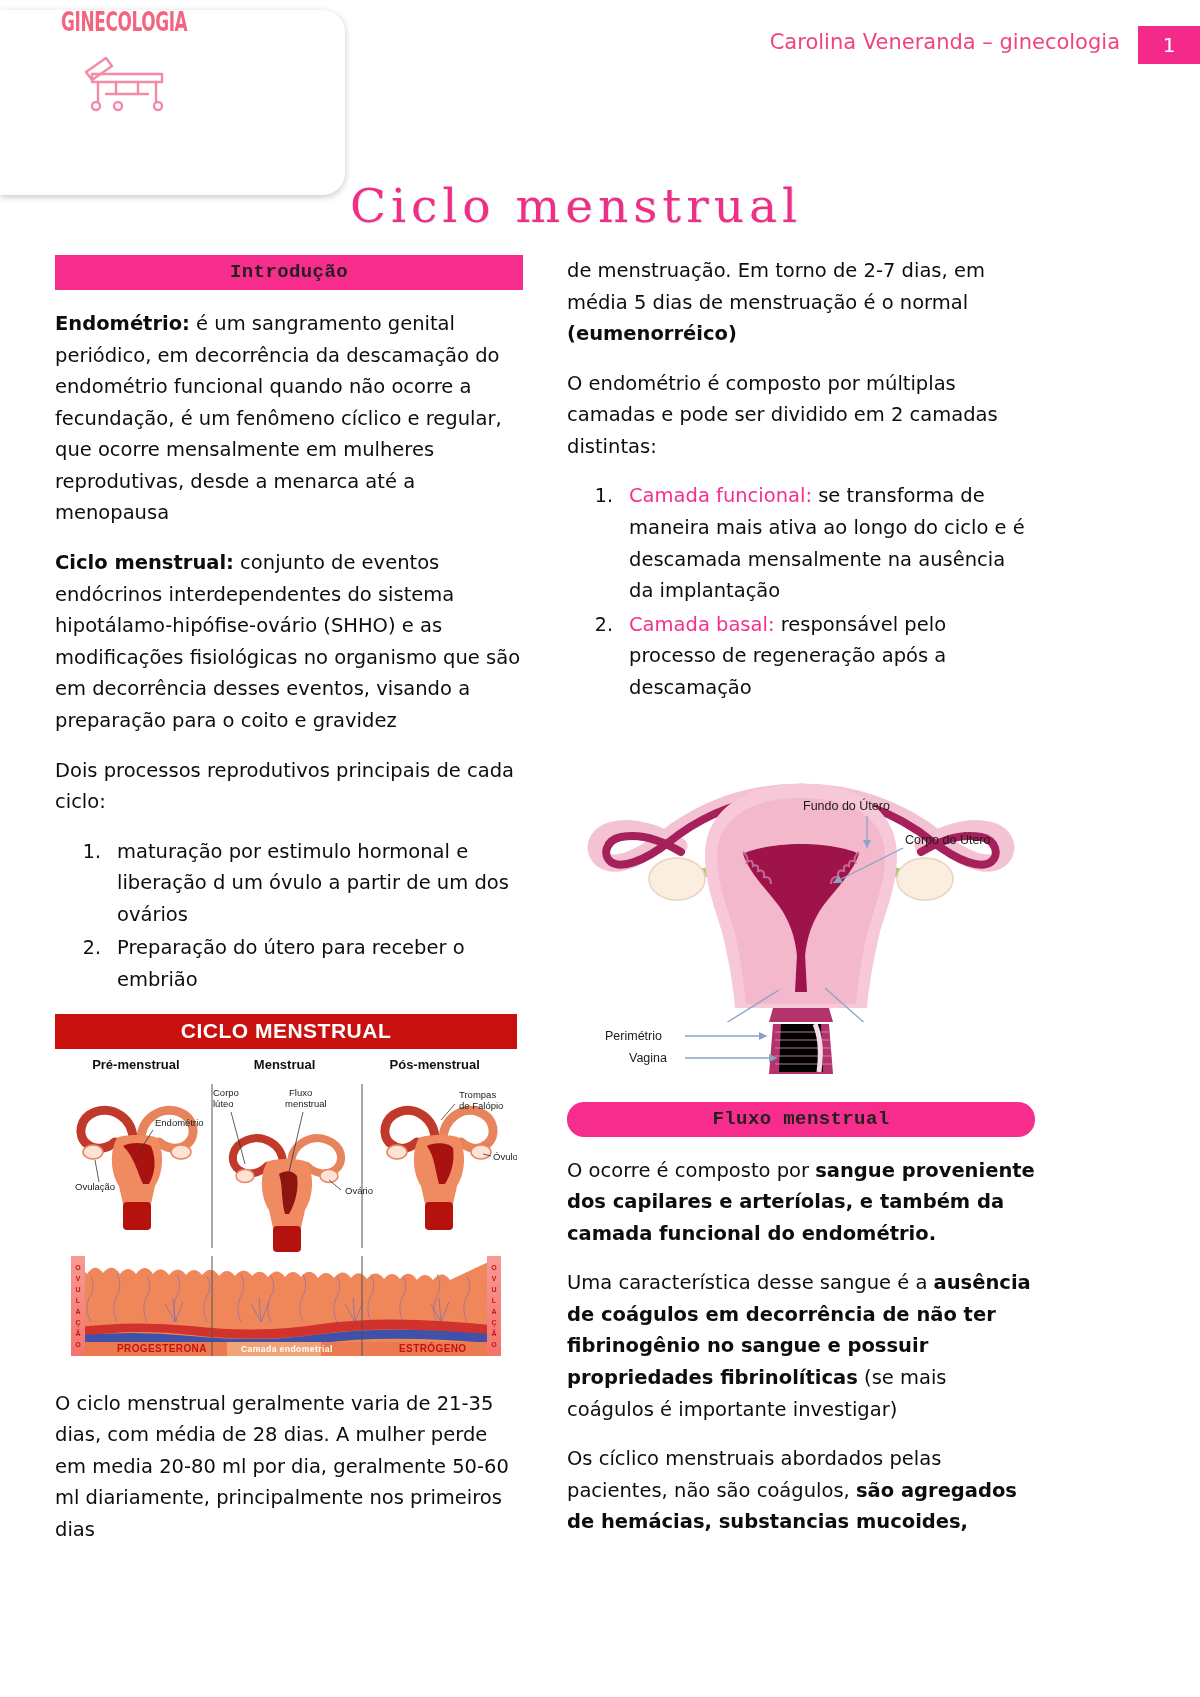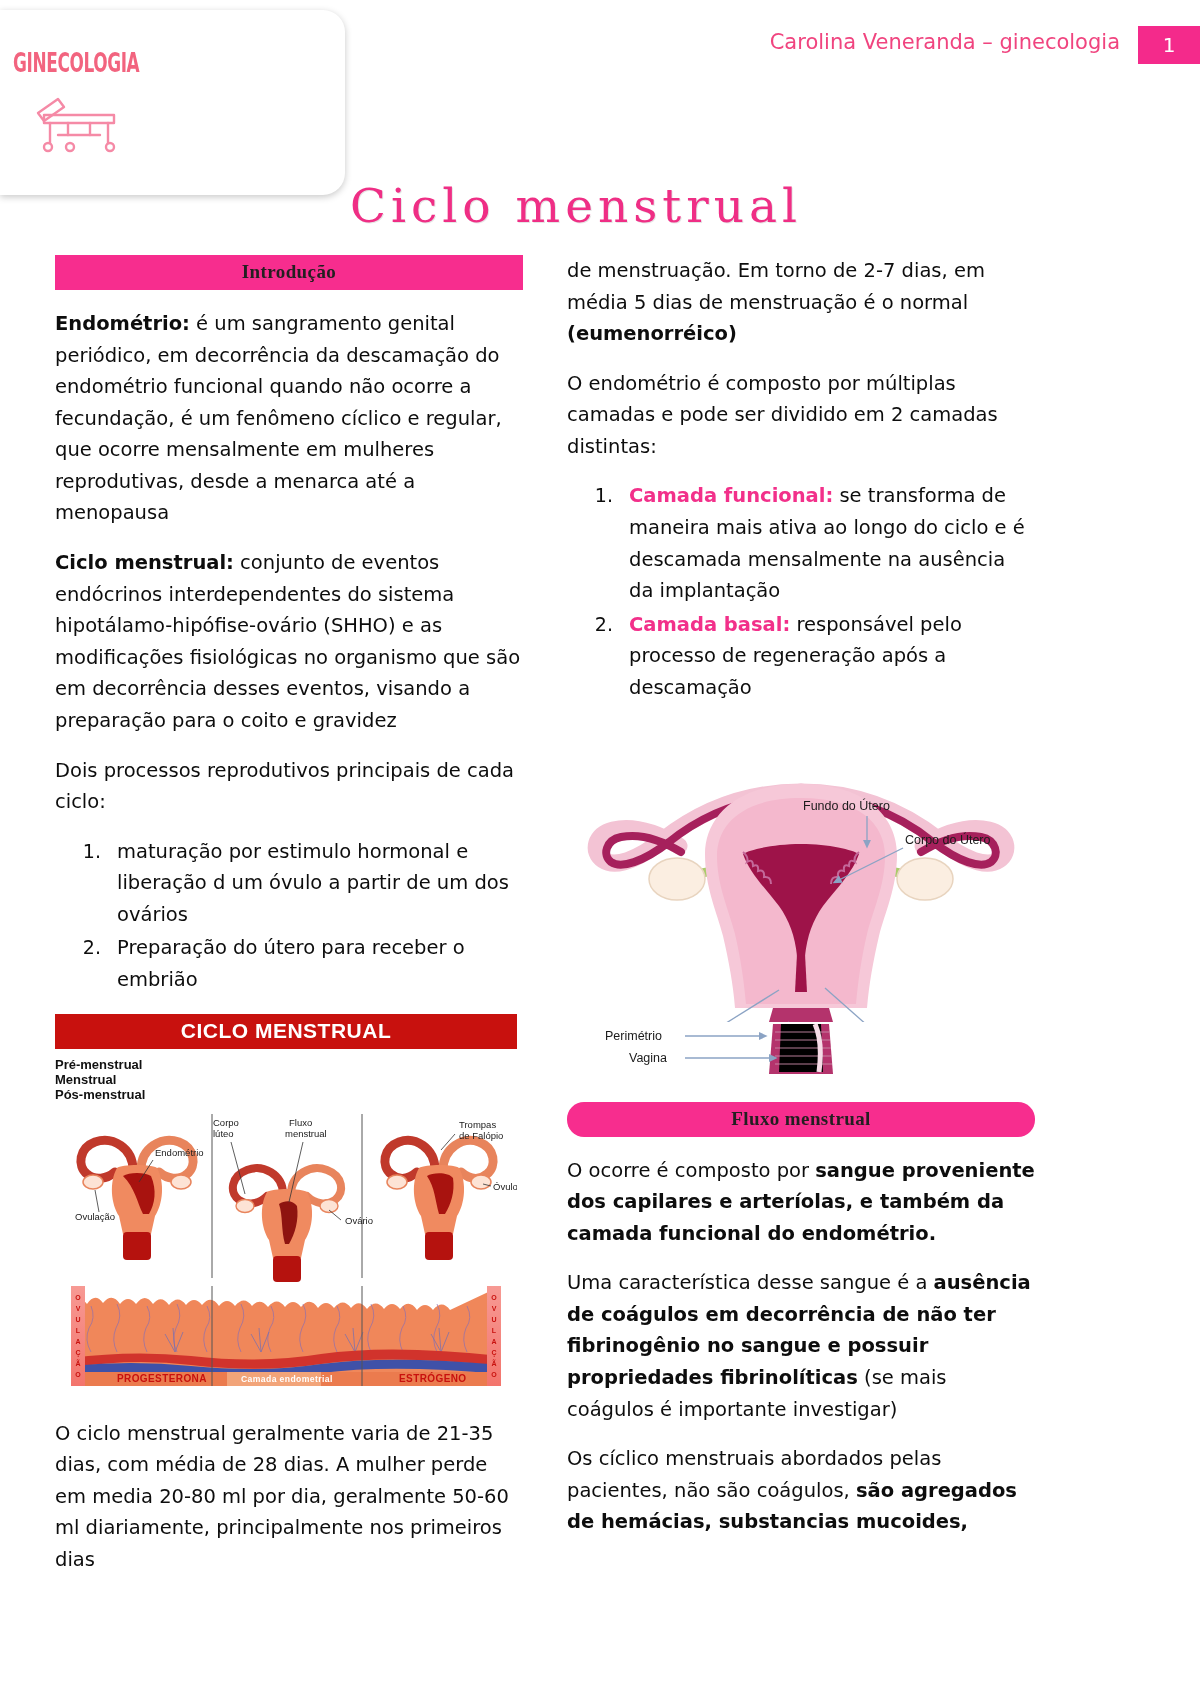--- a/index.html
+++ b/index.html
@@ -28,21 +28,22 @@
     height: 185px;
     border-radius: 0 22px 22px 0;
     background: #ffffff;
     box-shadow: 0 2px 7px rgba(0,0,0,0.22);
     overflow: hidden;
   }
   .banner-inner {
     position: absolute;
     inset: 0;
     display: flex;
-    align-items: center;
+    align-items: flex-start;
+    padding-left: 48px;
   }
   .banner-left {
     width: 140px;
     display: flex;
     flex-direction: column;
     align-items: center;
     justify-content: center;
     gap: 8px;
     padding-left: 6px;
   }
@@ -126,32 +127,32 @@
 
   .section-head {
     background: #f72d8e;
     color: #231f20;
     font-weight: 700;
     font-size: 19px;
     text-align: center;
     padding: 6px 0 7px 0;
     margin-bottom: 18px;
     letter-spacing: 0.4px;
-    font-family: Liberation Serif, serif;
+    font-family: Liberation Mono, monospace;
   }
 
   p.body, li.body {
     font-family: "DejaVu Sans", sans-serif;
     font-size: 19.5px;
     line-height: 1.62;
     color: #0d0d0d;
     margin: 0 0 18px 0;
   }
   p.body b, li.body b { font-weight: 700; }
-  .pink { color: #f2308a; font-weight: 700; }
+  .pink { color: #f2308a; font-weight: 400; }
 
   ol.body-list {
     margin: 0 0 18px 0;
     padding-left: 52px;
   }
   ol.body-list li {
     margin-bottom: 2px;
     padding-left: 10px;
   }
   ol.body-list li::marker { font-size: 19px; }
@@ -187,21 +188,20 @@
     padding: 5px 0 6px 0;
   }
   .ciclo-phases {
     display: flex;
     justify-content: space-around;
     font-family: "Liberation Sans", sans-serif;
     font-weight: 700;
     font-size: 13px;
     color: #111;
     padding: 8px 0 4px 0;
-    flex-direction: column;
   }
   .ciclo-body { position: relative; height: 180px; }
   .ciclo-body svg { width: 100%; height: 100%; }
   .c-label {
     font-family: "Liberation Sans", sans-serif;
     font-size: 9.5px;
     fill: #1b1b1b;
   }
   .endo-strip { position: relative; height: 112px; }
   .endo-strip svg { width: 100%; height: 100%; }

